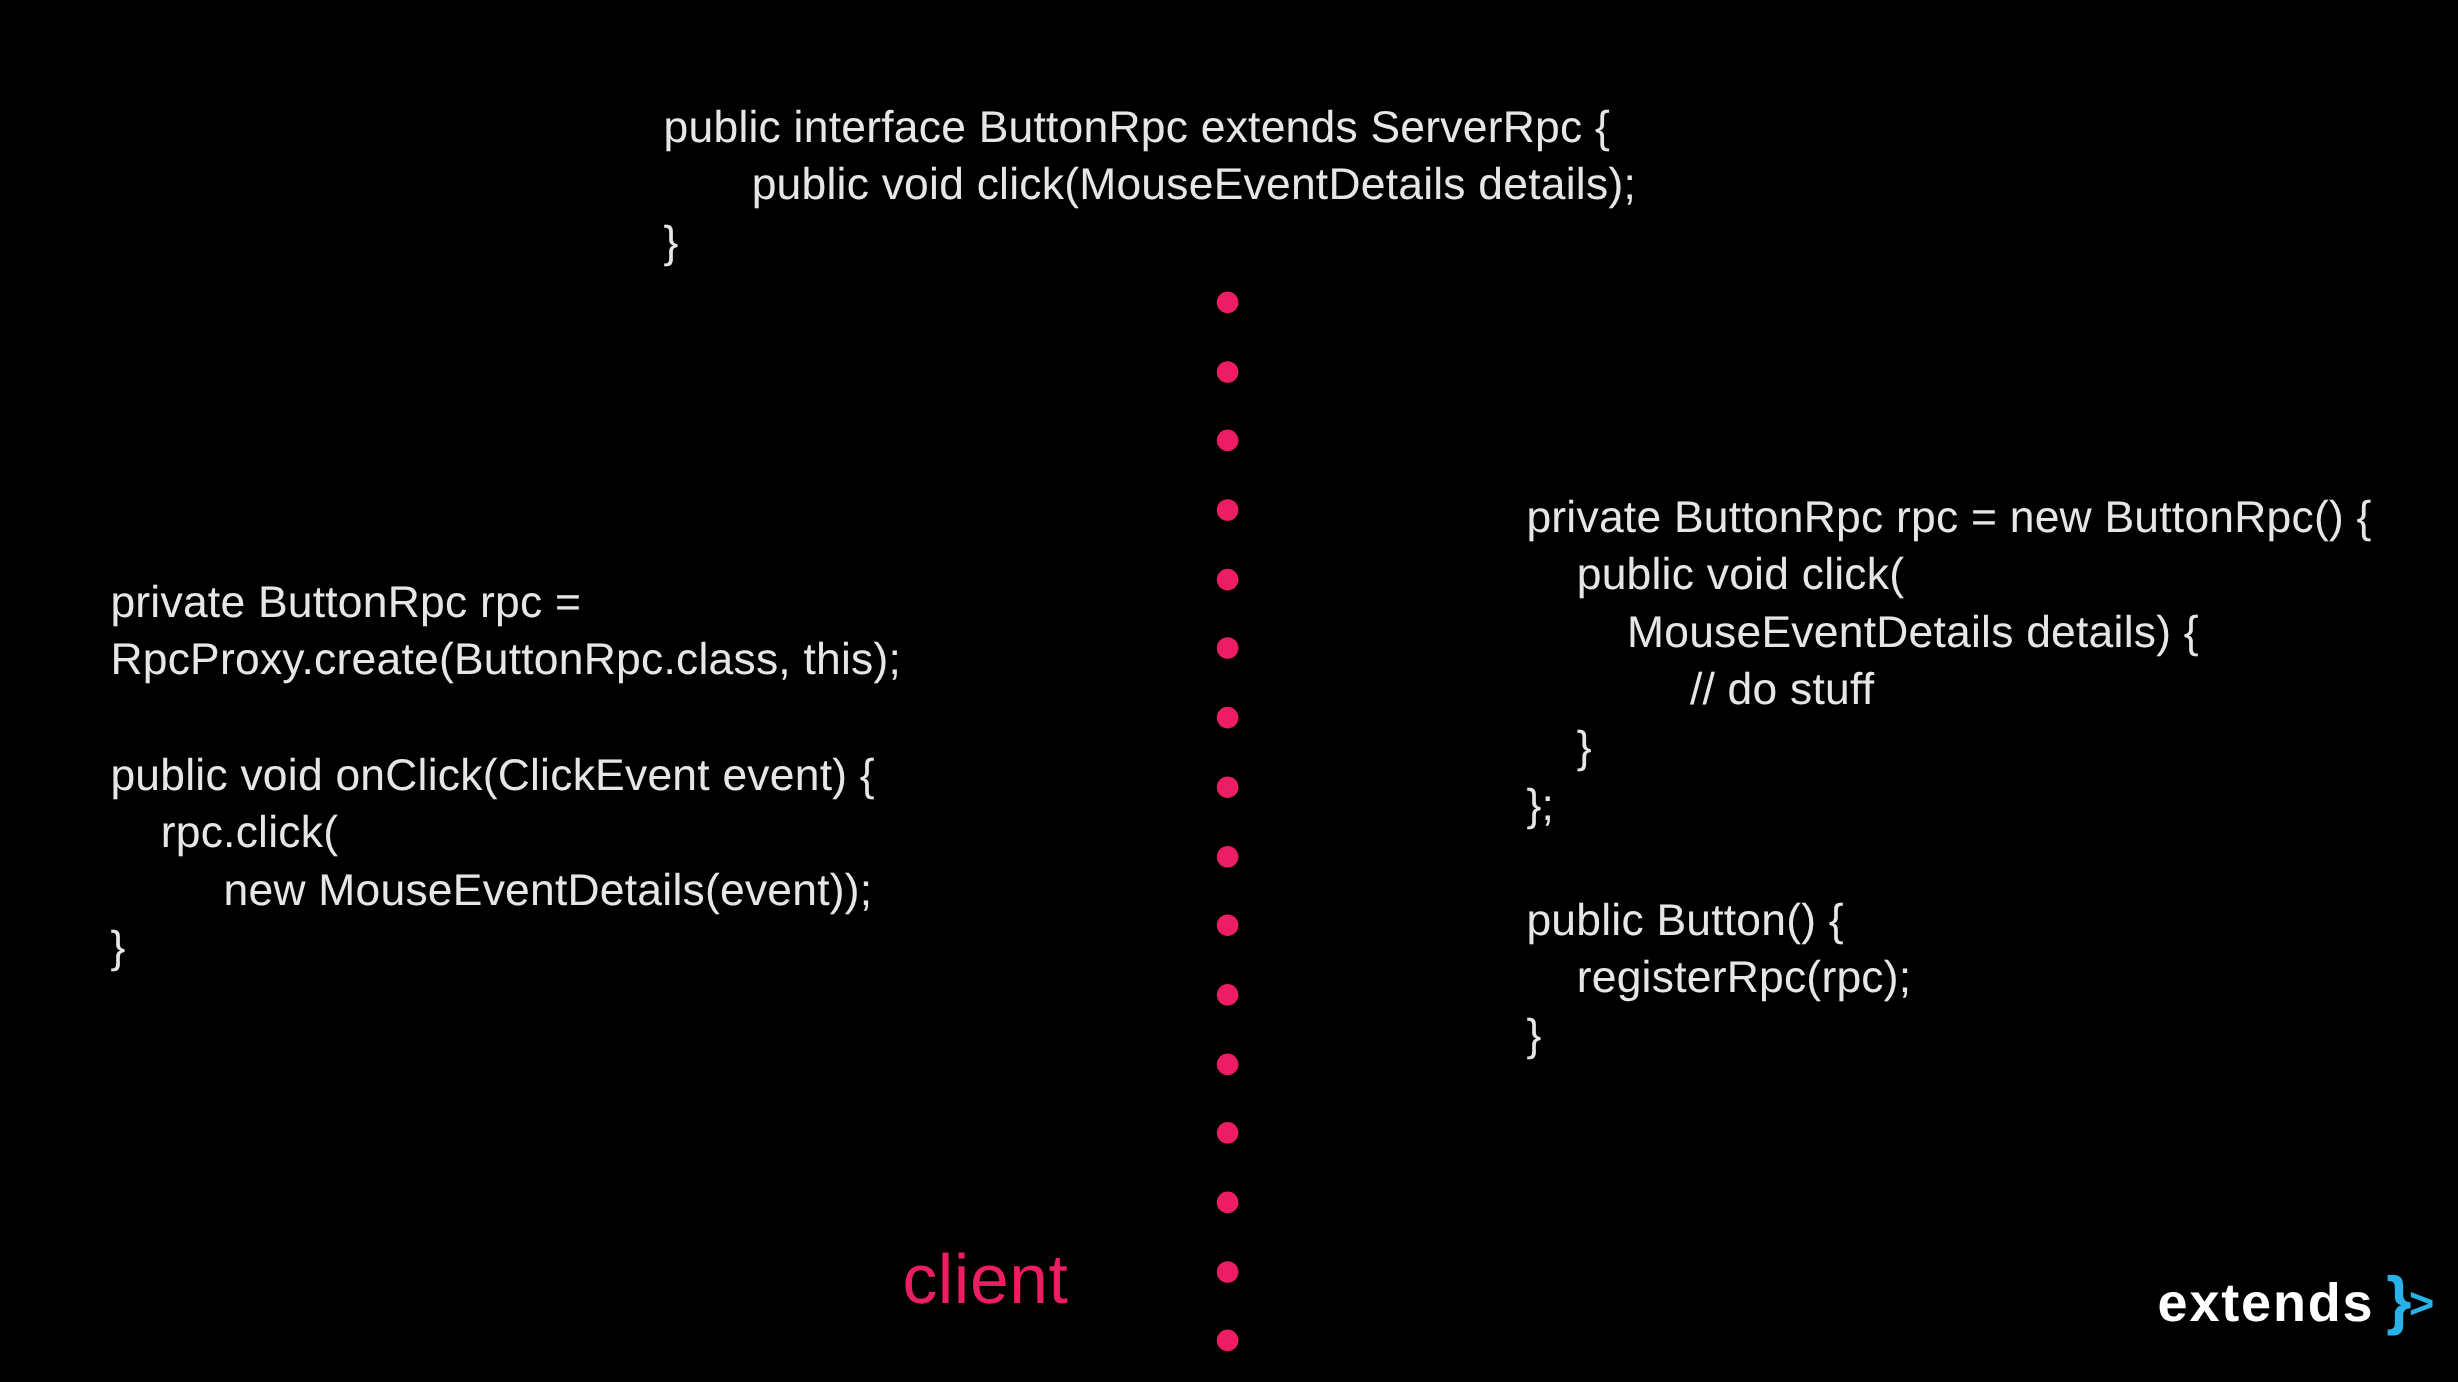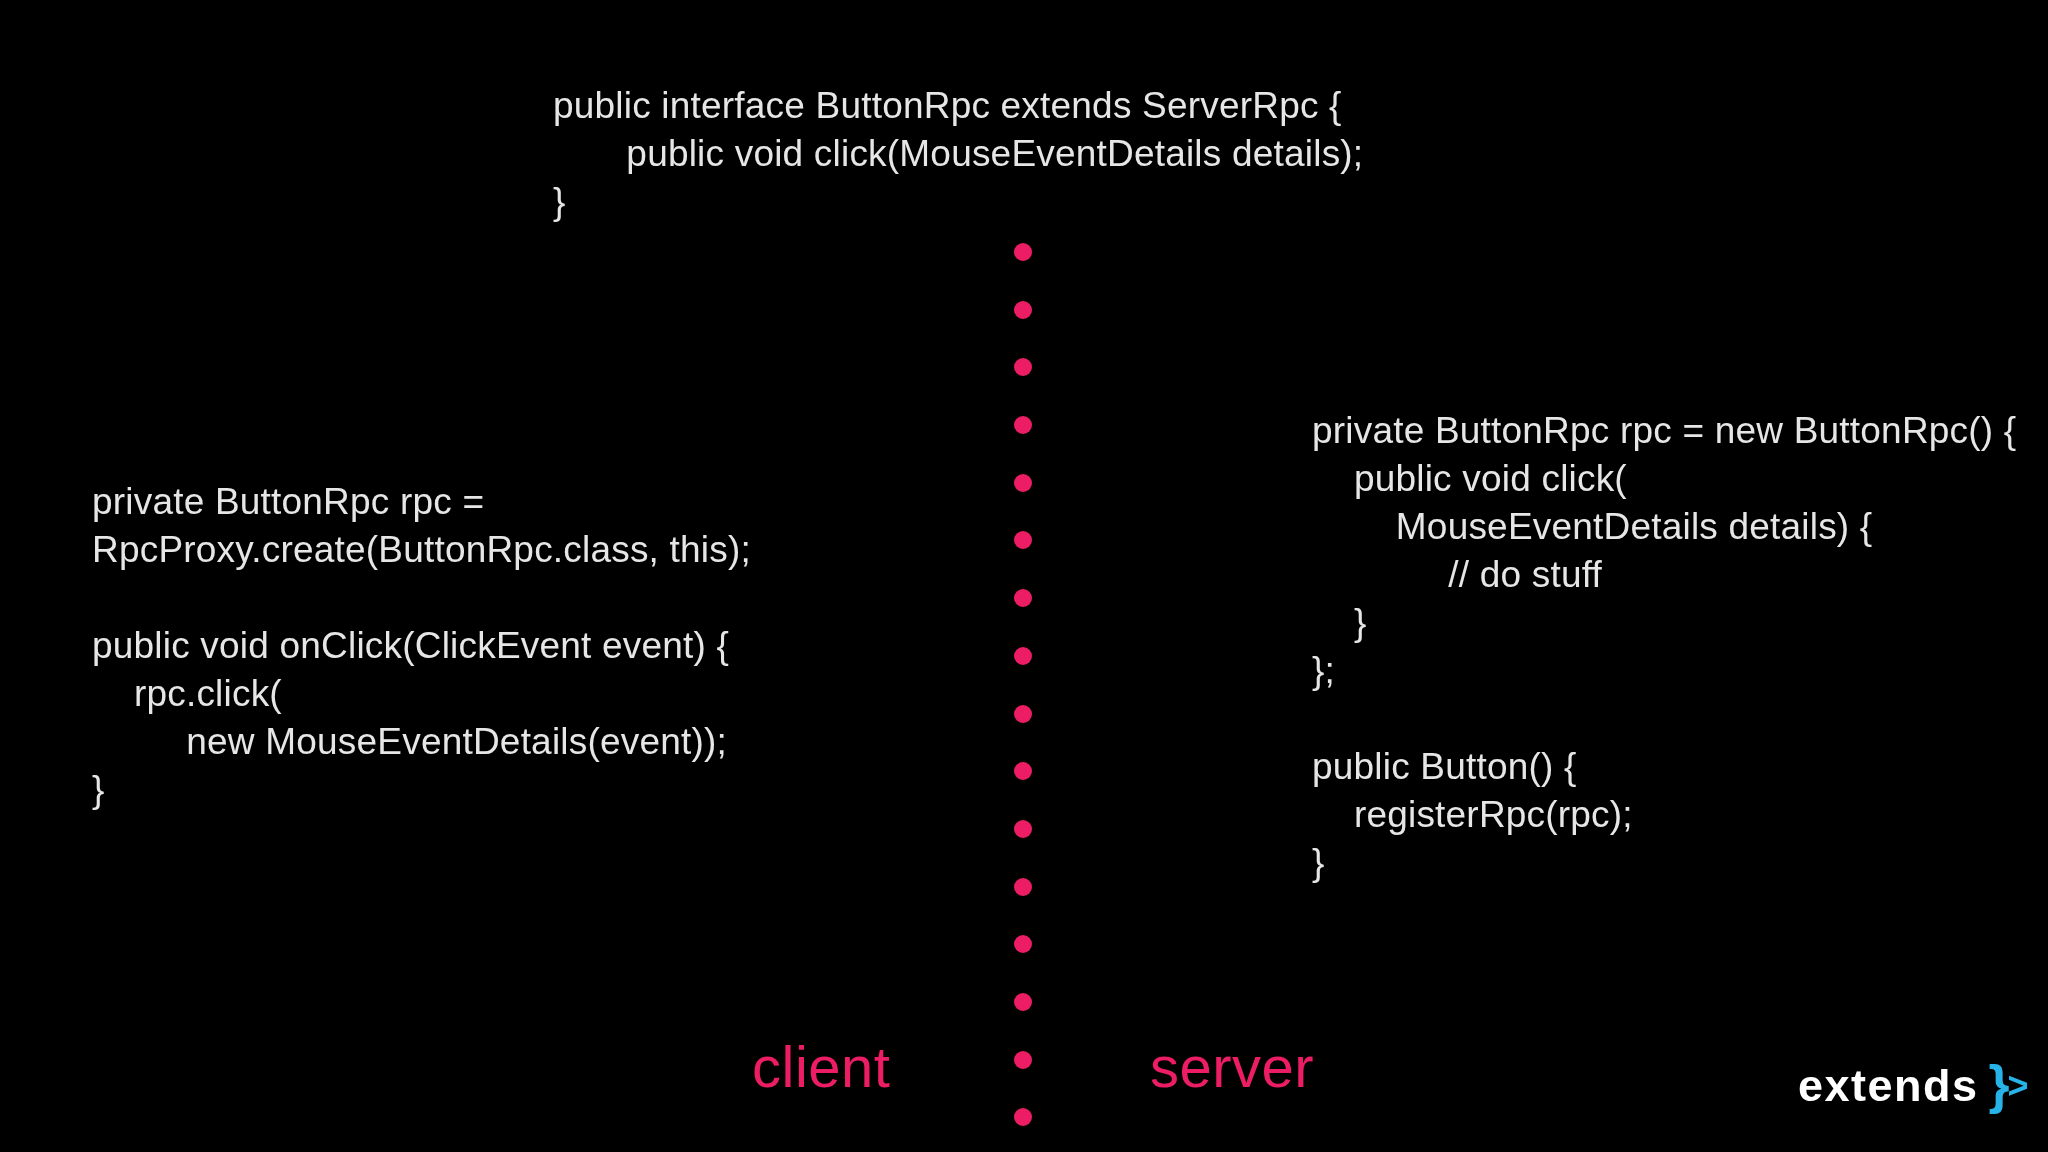--- a/index.html
+++ b/index.html
@@ -24,21 +24,21 @@
     font-family: "Liberation Sans", sans-serif;
     font-weight: 400;
     font-size: 37px;
     line-height: 48px;
     color: var(--code);
     white-space: pre;
     letter-spacing: 0.2px;
   }
   #code-top    { left: 553px;  top: 82px;  }
   #code-client { left: 92px;  top: 478px; }
-  #code-server { left: 1312px; top: 407px; }
+  #code-server { left: 1272px; top: 407px; }
 
   .dot-column {
     position: absolute;
     left: 1014px; top: 243px;
     display: flex; flex-direction: column;
     gap: 39.7px;
   }
   .dot {
     width: 18px; height: 18px;
     border-radius: 50%;
@@ -127,21 +127,20 @@
       <div class="dot" style="background: rgb(236, 29, 100);"></div>
       <div class="dot" style="background: rgb(236, 29, 100);"></div>
       <div class="dot" style="background: rgb(236, 29, 100);"></div>
       <div class="dot" style="background: rgb(236, 29, 100);"></div>
       <div class="dot" style="background: rgb(236, 29, 100);"></div>
       <div class="dot" style="background: rgb(236, 29, 100);"></div>
     </div>
 
   <div id="label-client" class="side-label">client</div>
 
-  <div id="label-server" class="side-label">server</div>
 
   <div class="logo">
     <span class="word">extends</span>
     <span class="brace">}</span>
     <span class="arrow">&gt;</span>
   </div>
 
 </div>
 
 </body></html>

